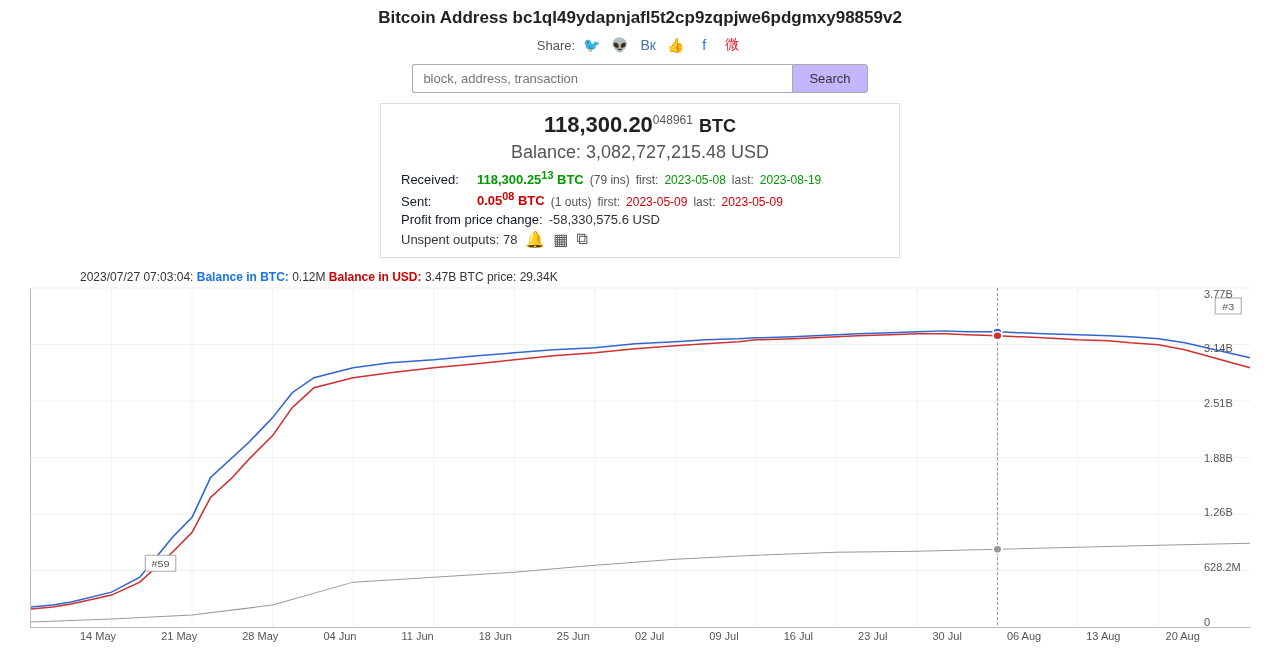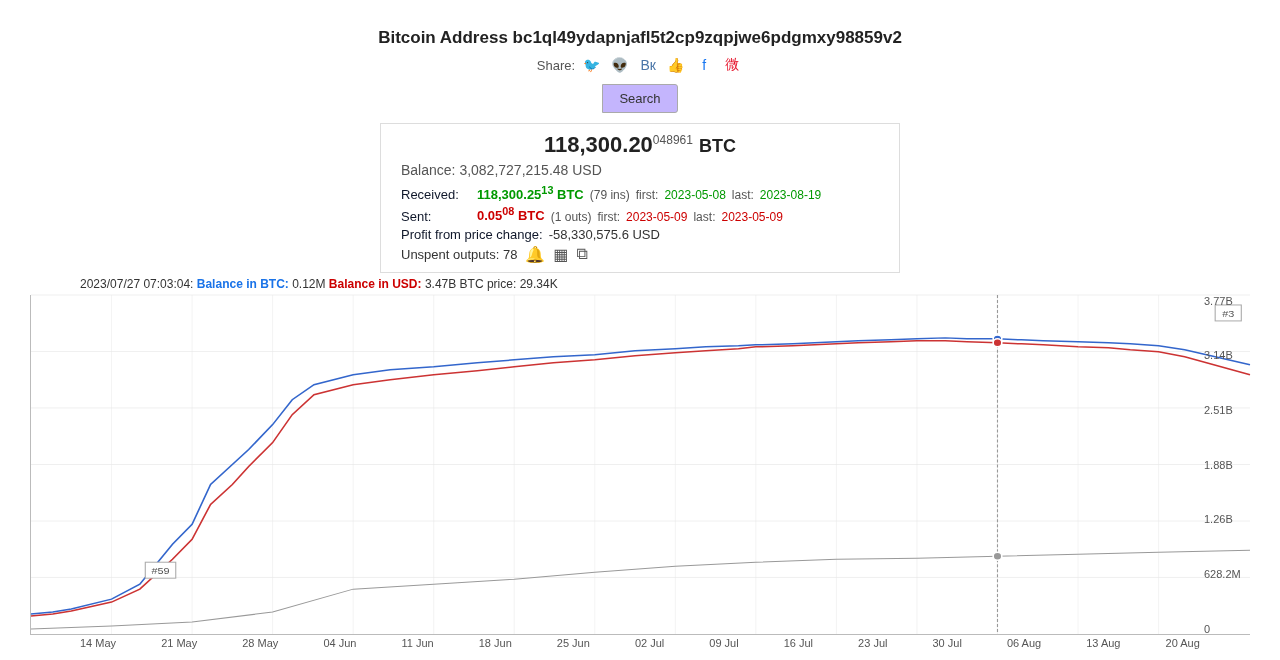--- a/index.html
+++ b/index.html
@@ -16,21 +16,20 @@
       flex-direction: column;
       align-items: center;
       padding: 8px 20px;
     }
     .page-title {
       font-size: 17px;
       font-weight: bold;
       color: #222;
       margin-bottom: 6px;
       text-align: center;
-      margin-top: 20px;
     }
     .share-row {
       display: flex;
       align-items: center;
       gap: 6px;
       margin-bottom: 8px;
     }
     .share-label {
       font-size: 13px;
       color: #555;
@@ -64,40 +63,41 @@
       border: 1px solid #aaa;
       border-radius: 0 3px 3px 0;
       font-size: 13px;
       cursor: pointer;
       color: #333;
     }
     .info-box {
       border: 1px solid #ddd;
       padding: 8px 20px 8px 20px;
       width: 520px;
-      margin-bottom: 4px;
+      margin-bottom: 12px;
     }
     .btc-main {
       font-size: 22px;
       font-weight: bold;
       color: #222;
       text-align: center;
       margin-bottom: 4px;
     }
     .btc-main .small-sup {
       font-size: 12px;
       font-weight: normal;
       color: #555;
     }
     .btc-main .unit {
       font-size: 18px;
       font-weight: bold;
     }
     .balance-usd {
-      font-size: 14px;
+      text-align: center;
+      font-size: 18px;
       color: #555;
       margin-bottom: 6px;
     }
     .info-row {
       display: flex;
       align-items: baseline;
       gap: 6px;
       font-size: 13px;
       margin-bottom: 3px;
     }
@@ -219,20 +219,21 @@
     <span class="share-label">Share:</span>
     <span class="share-icon" style="color:#1da1f2;">🐦</span>
     <span class="share-icon" style="color:#ff4500;">👽</span>
     <span class="share-icon" style="color:#4a76a8;">Вк</span>
     <span class="share-icon">👍</span>
     <span class="share-icon" style="color:#1877f2;">f</span>
     <span class="share-icon" style="color:#e6162d;">微</span>
   </div>
 
   <div class="search-row">
+    <input class="search-input" type="text" placeholder="block, address, transaction" style="">
     <button class="search-button">Search</button>
   </div>
 
   <div class="info-box">
     <div class="btc-main">
       <span>118,300.20</span><sup class="small-sup">048961</sup>
       <span class="unit">BTC</span>
     </div>
     <div class="balance-usd">
       <span>Balance:</span>

